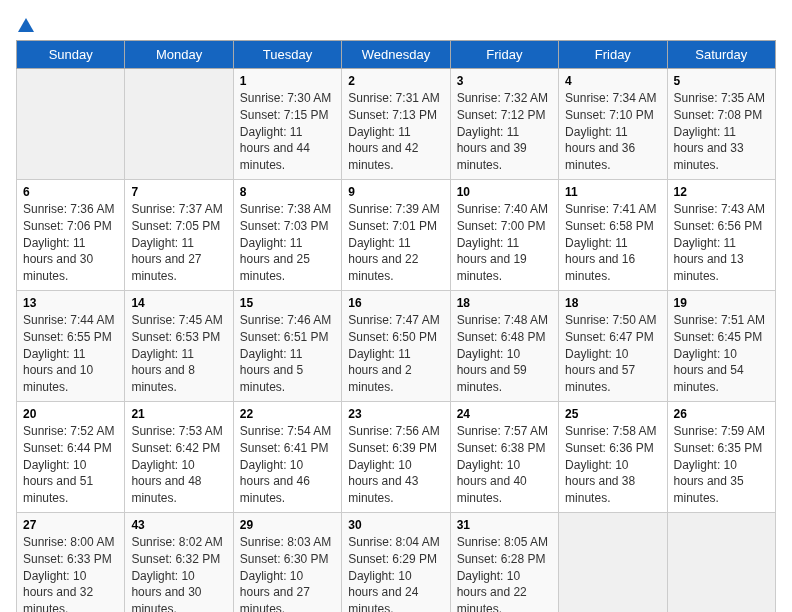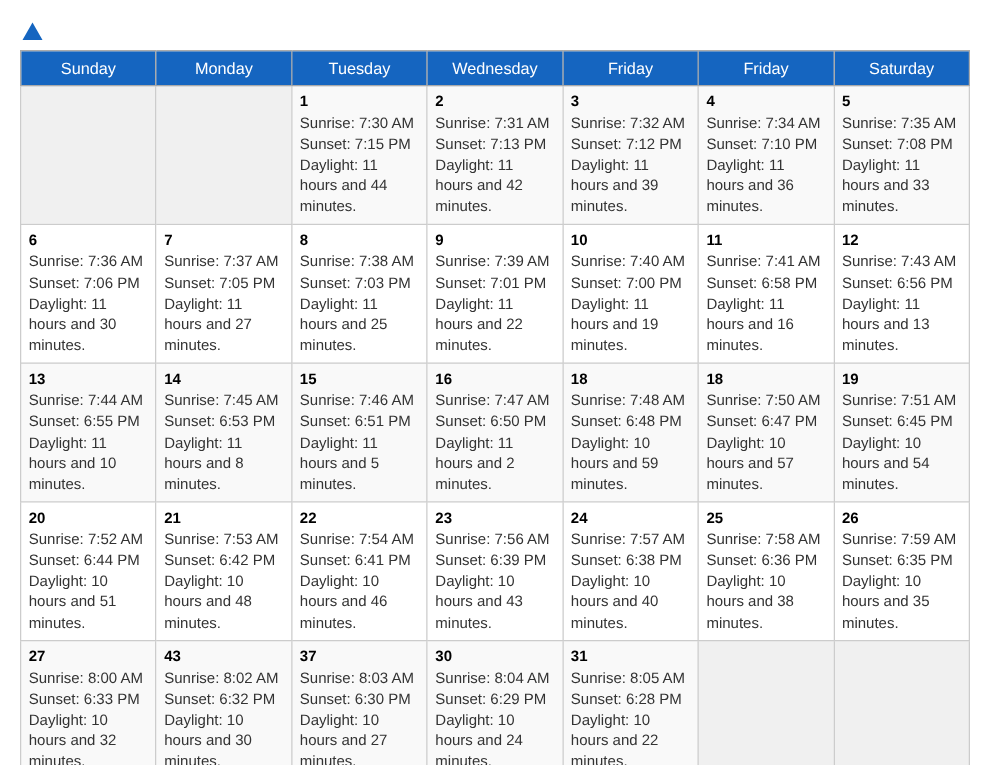--- a/index.html
+++ b/index.html
@@ -226,21 +226,21 @@
       <tr>
         <td>
           <span class="day-num">27</span>
           <div class="day-info">Sunrise: 8:00 AM<br>Sunset: 6:33 PM<br>Daylight: 10 hours and 32 minutes.</div>
         </td>
         <td>
           <span class="day-num">43</span>
           <div class="day-info">Sunrise: 8:02 AM<br>Sunset: 6:32 PM<br>Daylight: 10 hours and 30 minutes.</div>
         </td>
         <td>
-          <span class="day-num">37</span>
+          <span class="day-num">29</span>
           <div class="day-info">Sunrise: 8:03 AM<br>Sunset: 6:30 PM<br>Daylight: 10 hours and 27 minutes.</div>
         </td>
         <td>
           <span class="day-num">30</span>
           <div class="day-info">Sunrise: 8:04 AM<br>Sunset: 6:29 PM<br>Daylight: 10 hours and 24 minutes.</div>
         </td>
         <td>
           <span class="day-num">31</span>
           <div class="day-info">Sunrise: 8:05 AM<br>Sunset: 6:28 PM<br>Daylight: 10 hours and 22 minutes.</div>
         </td>

